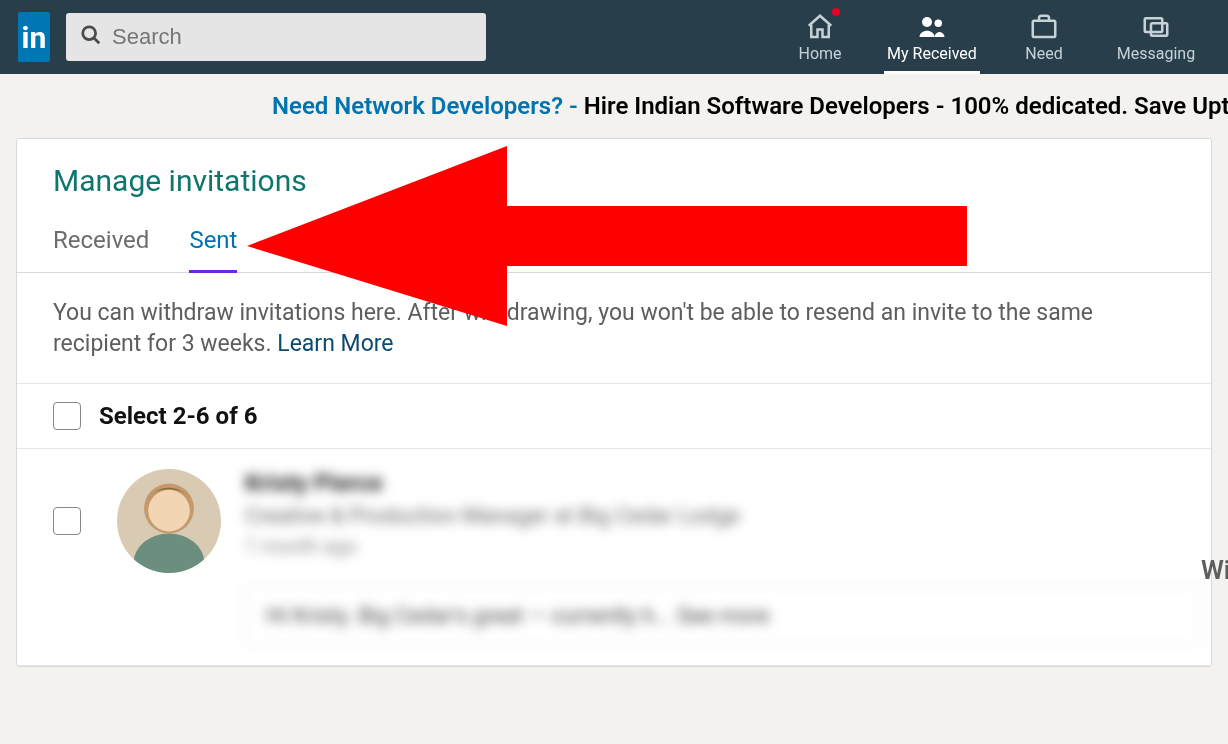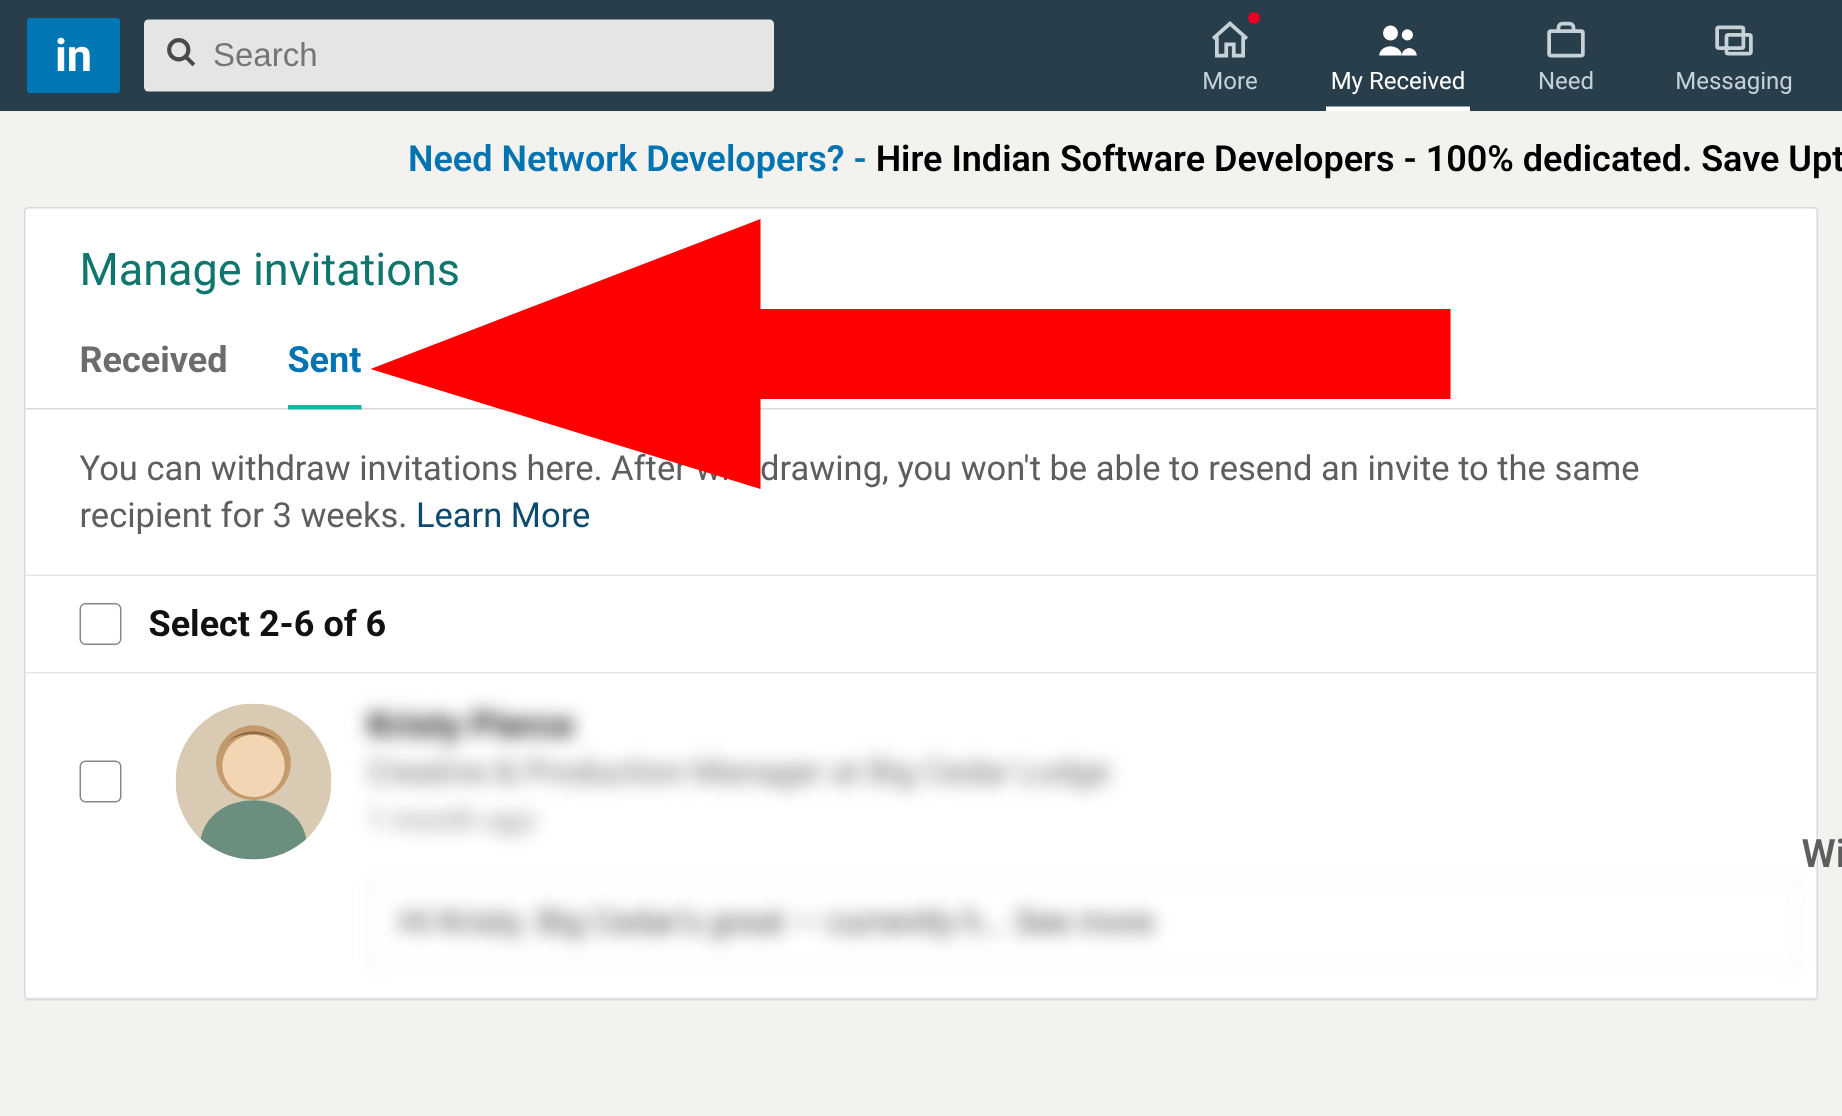--- a/index.html
+++ b/index.html
@@ -1,20 +1,20 @@
 <!DOCTYPE html>
 <html><head>
 <meta charset="utf-8">
 <style>
   * { box-sizing: border-box; margin: 0; padding: 0; }
   body { font-family: -apple-system, BlinkMacSystemFont, "Segoe UI", Roboto, Helvetica, Arial, sans-serif; background: #f3f2ef; width: 1228px; height: 744px; overflow: hidden; }
 
   
   .topnav { background: #283e4a; height: 74px; display: flex; align-items: center; padding: 0 16px; }
-  .logo { width: 62px; height: 50px; background: #0077b5; color: #fff; display: flex; align-items: center; justify-content: center; font-weight: 700; font-size: 30px; border-radius: 2px; margin-left: 2px; }
+  .logo { width: 32px; height: 50px; background: #0077b5; color: #fff; display: flex; align-items: center; justify-content: center; font-weight: 700; font-size: 30px; border-radius: 2px; margin-left: 2px; }
   .search-wrap { margin-left: 16px; background: #e5e5e5; border-radius: 3px; height: 48px; width: 420px; display: flex; align-items: center; padding: 0 14px; }
   .search-icon { color: #4a4a4a; margin-right: 10px; }
   .search-input { border: none; background: transparent; font-size: 22px; color: #6c7b85; width: 100%; outline: none; }
   .nav-spacer { flex: 1; }
   .nav-items { display: flex; height: 74px; }
   .nav-item { position: relative; width: 112px; display: flex; flex-direction: column; align-items: center; justify-content: center; color: #c7d1d8; cursor: pointer; }
   .nav-item.active { color: #fff; }
   .nav-item.active::after { content: ""; position: absolute; bottom: 0; left: 8px; right: 8px; height: 3px; background: #fff; }
   .nav-item-label { font-size: 16px; margin-top: 2px; }
   .nav-icon { height: 30px; display: flex; align-items: center; justify-content: center; }
@@ -22,22 +22,22 @@
 
   
   .ad-banner { padding: 18px 0 18px 0; font-size: 24px; font-weight: 600; white-space: nowrap; overflow: hidden; color: #000; padding-left: 272px;}
   .ad-link { color: #0073b1; }
 
   
   .card { background: #fff; border: 1px solid #d9d9d9; border-radius: 3px; margin: 0 16px; position: relative; }
   .card-header { padding: 24px 36px 8px 36px; }
   .card-title { font-size: 30px; font-weight: 400; color: #0f766e; }
   .tabs { display: flex; padding: 20px 36px 0 36px; border-bottom: 1px solid #d9d9d9; gap: 40px; }
-  .tab { font-size: 24px; font-weight: 700; color: #6c6c6c; padding-bottom: 16px; cursor: pointer; }
-  .tab.active { color: #0073b1; border-bottom: 3px solid #14b8a6; margin-bottom: -1px; }
+  .tab { font-size: 24px; font-weight: 400; color: #6c6c6c; padding-bottom: 16px; cursor: pointer; }
+  .tab.active { color: #0073b1; border-bottom: 3px solid #6d28d9; margin-bottom: -1px; }
 
   .info-row { padding: 24px 36px; border-bottom: 1px solid #e6e6e6; font-size: 23px; color: #5e5e5e; line-height: 1.35; }
   .info-row .learn { color: #0c4a6e; font-weight: 400; }
 
   .select-row { display: flex; align-items: center; padding: 18px 36px; border-bottom: 1px solid #e6e6e6; }
   .chk { width: 28px; height: 28px; border: 1.5px solid #888; border-radius: 4px; margin-right: 18px; background: #fff; }
   .select-label { font-size: 24px; font-weight: 700; color: #111; }
 
   .inv-row { display: flex; align-items: flex-start; padding: 20px 36px 20px 36px; border-bottom: 1px solid #e6e6e6; }
   .inv-chk-col { display:flex; align-items:center; height:104px; margin-right:18px;}
@@ -70,21 +70,21 @@
   <div class="nav-spacer"></div>
   <div class="nav-items">
     <div class="nav-item">
       <span class="badge-dot"></span>
       <span class="nav-icon">
         <svg width="30" height="30" viewBox="0 0 24 24" fill="none" stroke="#c7d1d8" stroke-width="2">
             <path d="M3 11l9-8 9 8"></path>
             <path d="M5 10v10h5v-6h4v6h5V10"></path>
           </svg>
       </span>
-      <span class="nav-item-label">More</span>
+      <span class="nav-item-label">Home</span>
     </div>
     <div class="nav-item active">
       <span class="nav-icon">
         <svg width="30" height="30" viewBox="0 0 24 24" fill="#fff">
             <circle cx="8" cy="8" r="4"></circle>
             <circle cx="17" cy="9" r="3"></circle>
             <path d="M2 20c0-3 3-5 6-5s6 2 6 5"></path>
             <path d="M14 20c0-2 2-4 4-4s4 2 4 4"></path>
           </svg>
       </span>

